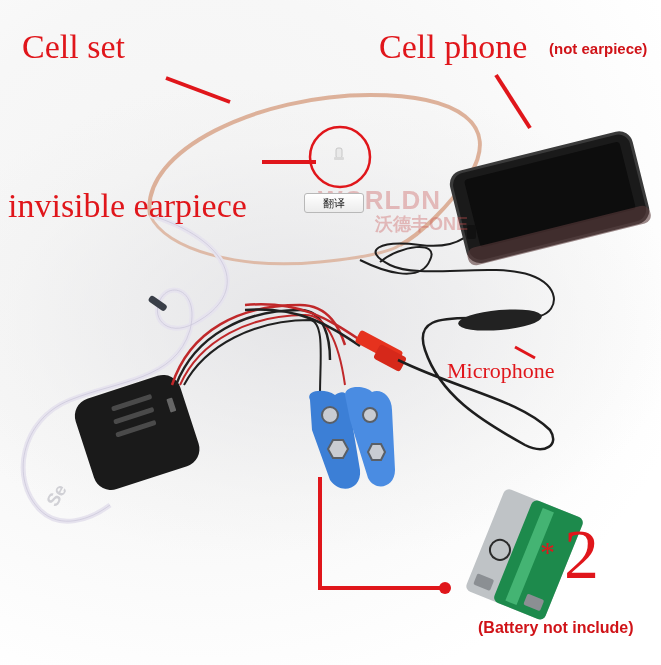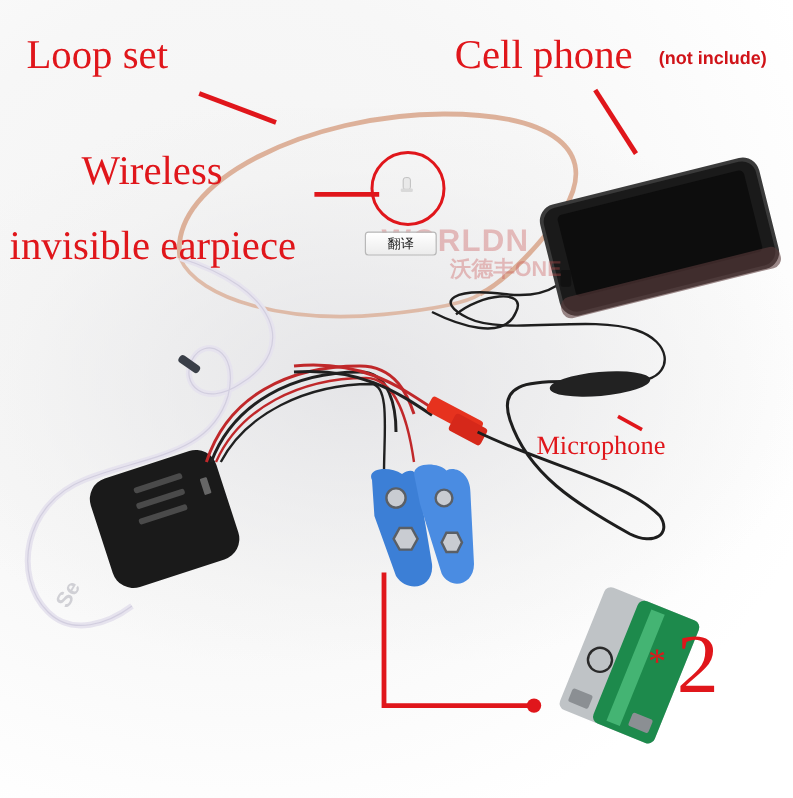--- a/index.html
+++ b/index.html
@@ -132,23 +132,23 @@
       <line x1="515" y1="347" x2="535" y2="358" stroke-width="3"></line>
       <polyline points="320,477 320,588 443,588" stroke-width="4"></polyline>
       <circle cx="445" cy="588" r="6" fill="#e0161b" stroke="none"></circle>
     </g>
   </svg>
 
   <div class="watermark" id="wm-main">WORLDN</div>
   <div class="watermark" id="wm-sub">沃德丰ONE</div>
   <div class="watermark" id="wm-se">Se</div>
 
-  <div class="label" id="lbl-loop">Loop set</div>
-  <div class="label" id="lbl-wireless">Wireless</div>
+  <div class="label" id="lbl-loop">Cell set</div>
   <div class="label" id="lbl-invisible">invisible earpiece</div>
   <div class="label" id="lbl-cell">Cell phone</div>
-  <div class="label sans" id="lbl-notinc">(not include)</div>
+  <div class="label sans" id="lbl-notinc">(not earpiece)</div>
   <div class="label" id="lbl-mic">Microphone</div>
   <div class="label" id="lbl-times">*</div>
   <div class="label" id="lbl-two">2</div>
+  <div class="label sans" id="lbl-battery">(Battery not include)</div>
 
   <div class="translate-btn">翻译</div>
 </div>
 
 </body></html>

